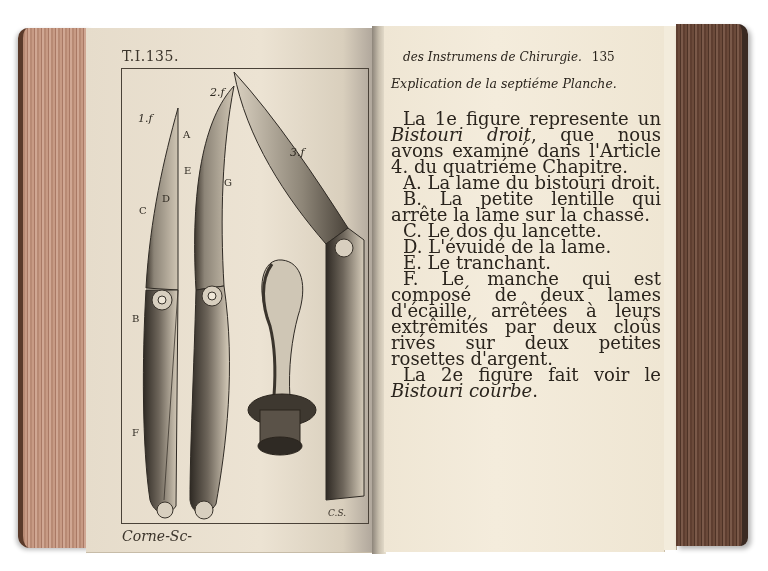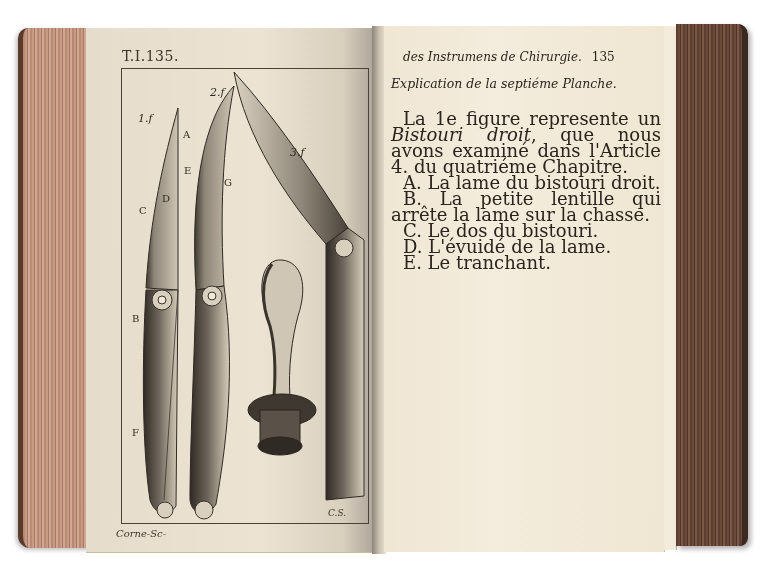--- a/index.html
+++ b/index.html
@@ -11,21 +11,21 @@
   .edge-left { position:absolute; left:18px; top:28px; width:68px; height:520px;
     background: repeating-linear-gradient(90deg, #b88a74 0 2px, #c79a84 2px 4px, #a97965 4px 5px, #d0a793 5px 7px);
     border-left:5px solid #5a3a2a; border-radius:10px 0 0 12px; box-shadow:-2px 2px 4px rgba(0,0,0,0.25); }
 
   
   .page-left { position:absolute; left:86px; top:28px; width:292px; height:524px;
     background: linear-gradient(90deg, #e6dccb 0%, #ece3d3 60%, #d9cfbd 88%, #a9a096 100%);
     border-bottom:1px solid #c7bca8; }
   .plate-number { position:absolute; left:36px; top:20px; font-family:"DejaVu Serif", serif; font-size:14px; color:#3b342b; letter-spacing:0.5px; }
   .plate-frame { position:absolute; left:35px; top:40px; width:246px; height:454px; border:1px solid #4a4238; }
-  .engraver-left { position:absolute; left:30px; top:500px; font-style:italic; font-size:10px; color:#3b342b; }
+  .engraver-left { position:absolute; left:36px; top:500px; font-style:italic; font-size:14px; color:#3b342b; }
   .engraver-right { position:absolute; left:242px; top:480px; font-style:italic; font-size:9px; color:#3b342b; }
 
   
   .gutter { position:absolute; left:372px; top:26px; width:14px; height:528px;
     background: linear-gradient(90deg, #8d857a 0%, #c8bfae 50%, #ebe3d2 100%); }
 
   
   .page-right { position:absolute; left:384px; top:26px; width:280px; height:526px;
     background: linear-gradient(90deg, #efe6d4 0%, #f4ecdc 40%, #efe6d3 100%);
     border-right:1px solid #cbbfa9; }
@@ -121,22 +121,24 @@
   <div class="page-right">
     <div class="right-inner">
       <div class="running-head">
         <span>des Instrumens de Chirurgie.</span><span class="pg">135</span>
       </div>
       <div class="section-title">Explication de la septiéme Planche.</div>
       <div class="body-text">
         <p class="indent"><span>La 1e figure represente un </span><span class="it">Bistouri droit</span><span>, que nous avons examiné dans l'Article 4. du quatriéme Chapitre.</span></p>
         <p class="indent">A. La lame du bistouri droit.</p>
         <p class="indent">B. La petite lentille qui arrête la lame sur la chasse.</p>
-        <p class="indent">C. Le dos du bistouri.</p>
+        <p class="indent">C. Le dos du lancette.</p>
         <p class="indent">D. L'évuidé de la lame.</p>
         <p class="indent">E. Le tranchant.</p>
+        <p class="indent">F. Le manche qui est composé de deux lames d'écaille, arrêtées à leurs extrêmités par deux cloûs rivés sur deux petites rosettes d'argent.</p>
+        <p class="indent"><span>La 2e figure fait voir le </span><span class="it">Bistouri courbe</span><span>.</span></p>
       </div>
     </div>
   </div>
 
   <div class="leaf-right"></div>
   <div class="edge-right"></div>
 </div>
 
 </body></html>

